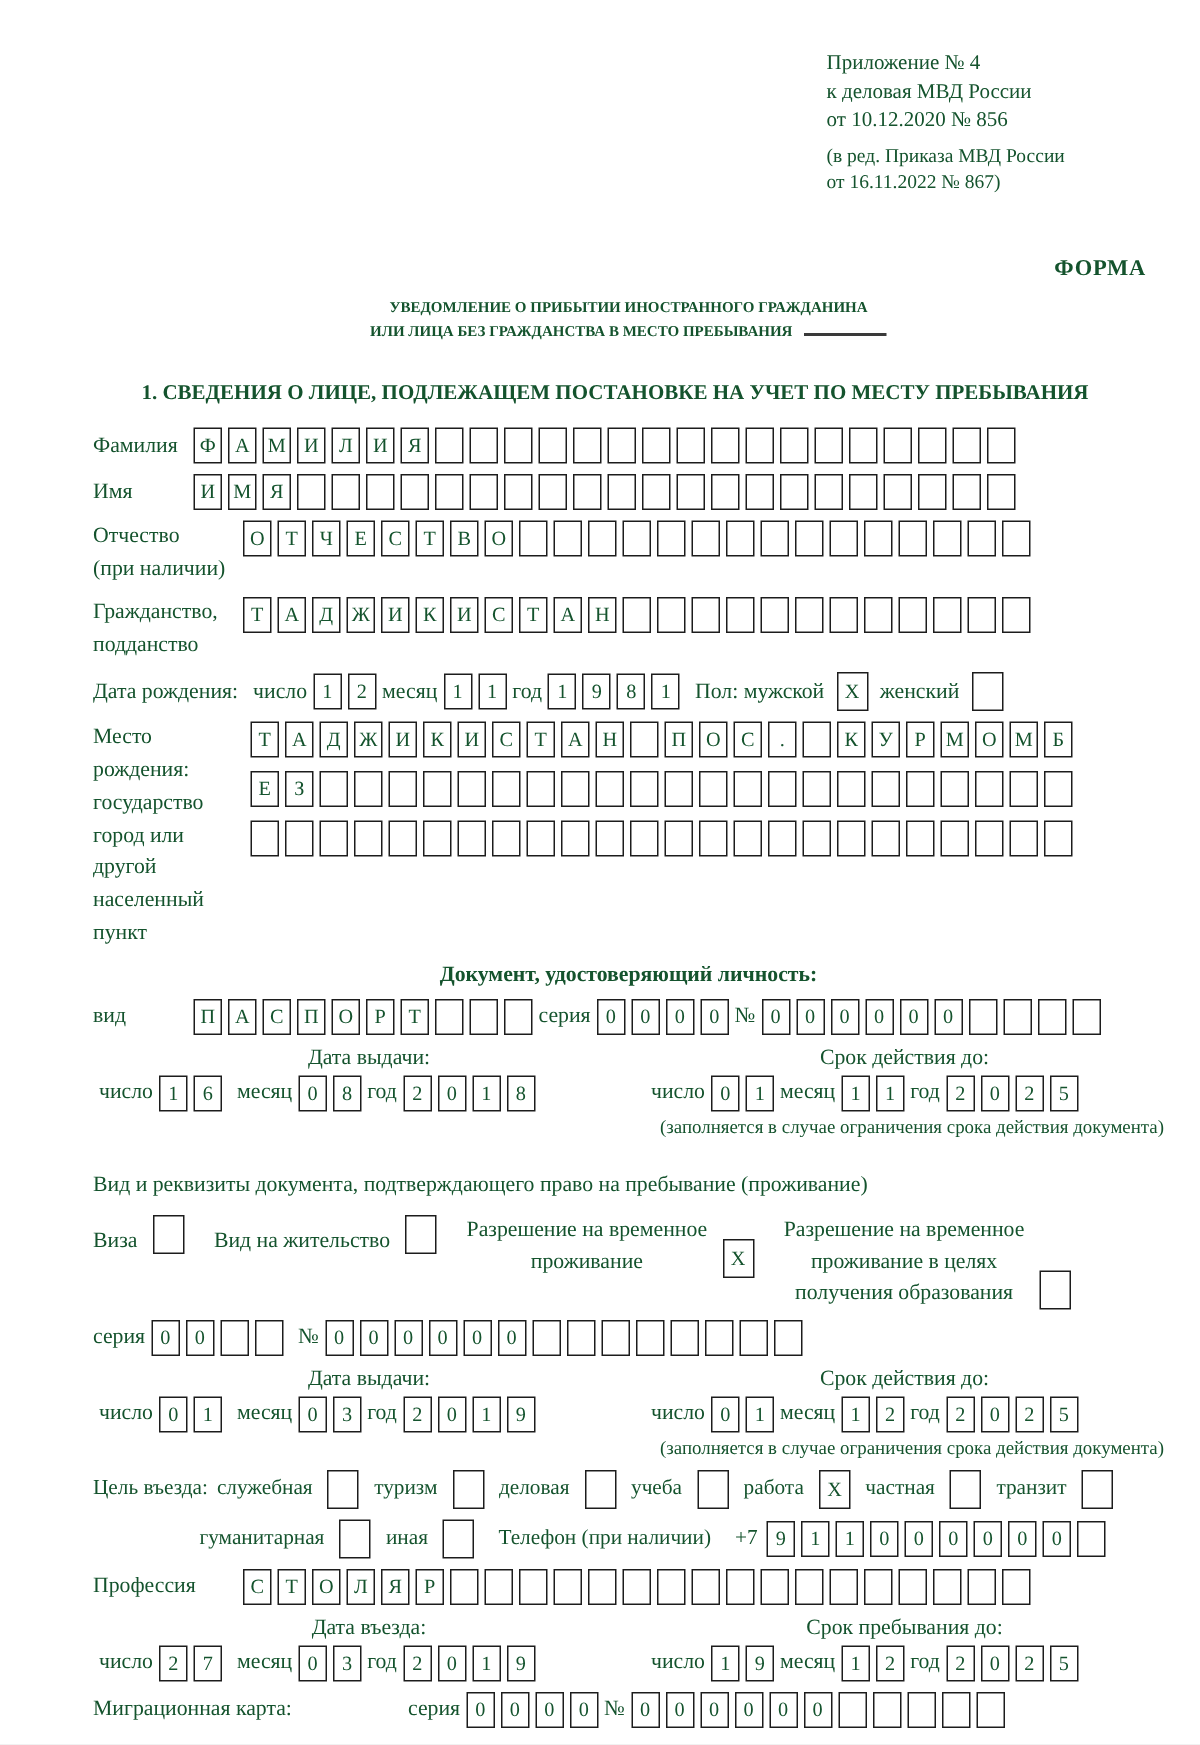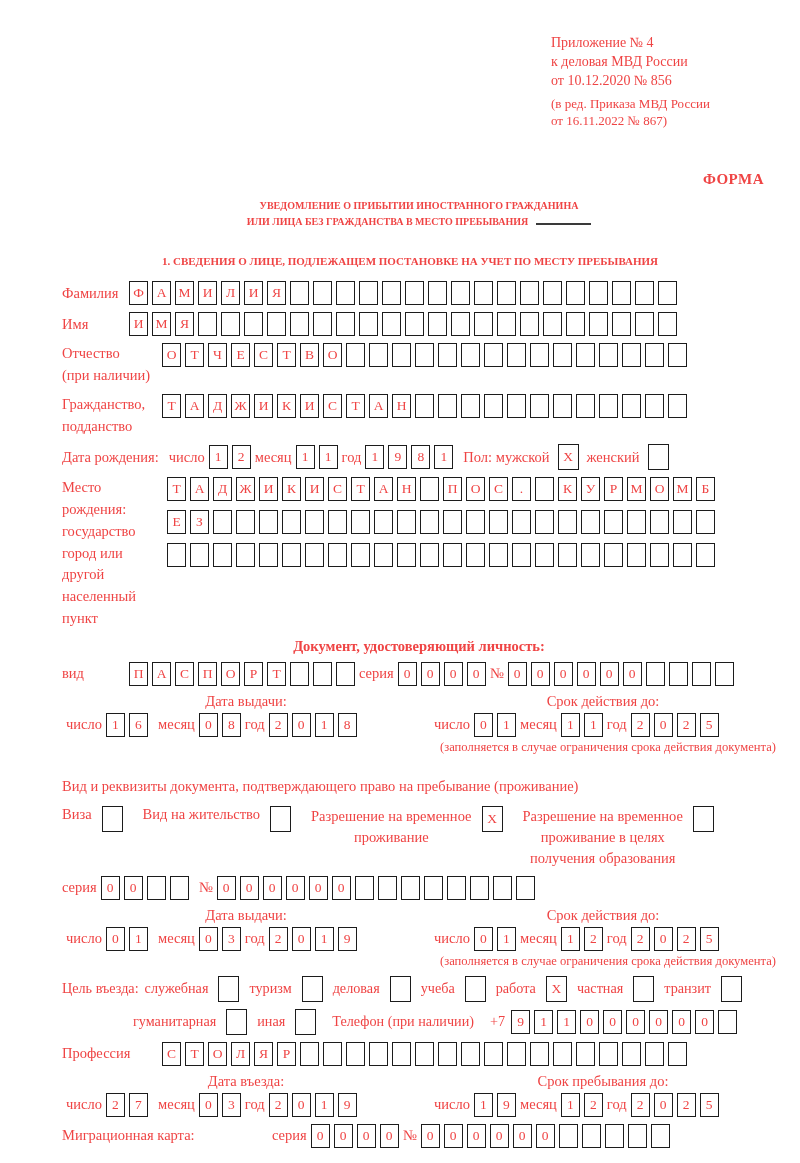--- a/index.html
+++ b/index.html
@@ -1,44 +1,44 @@
 <!DOCTYPE html>
 <html><head>
 <meta charset="utf-8">
 <style>
   html,body{margin:0;padding:0;background:#e8e8e8;}
   .page{width:800px;height:1163px;box-sizing:border-box;margin:0 auto;background:#fff;
         padding:34px 24px 10px 62px;font-family:"Liberation Serif","DejaVu Serif",serif;
-        color:#ef4444;font-size:14.5px;overflow:hidden;position:relative;}
+        color:#14532d;font-size:14.5px;overflow:hidden;position:relative;}
   .annex{margin-left:auto;width:225px;line-height:1.35;font-size:14px;}
   .annex .sub{font-size:13px;margin-top:5px;line-height:1.3;}
   .forma{text-align:right;font-weight:bold;margin:42px 12px 4px 0;font-size:15px;letter-spacing:.5px;}
   .title{text-align:center;font-weight:bold;font-size:10px;line-height:1.55;margin-top:10px;}
   .blank{display:inline-block;width:55px;border-bottom:2px solid #3a3a3a;height:4px;margin-left:8px;}
-  .sec1{font-weight:bold;font-size:11px;text-align:center;margin:26px 0 14px -18px;white-space:nowrap;}
+  .sec1{font-weight:bold;font-size:14px;text-align:center;margin:26px 0 14px -18px;white-space:nowrap;}
   .frow{display:flex;align-items:center;margin:7px 0;}
   .frow.top{align-items:flex-start;}
   .flabel{flex:0 0 auto;}
   .w67{width:67px;} .w100{width:100px;} .w105{width:105px;} .w150{width:150px;}
   .lh{line-height:1.5;}
   .boxes{display:inline-flex;gap:4px;flex:0 0 auto;}
   .box{flex:0 0 auto;display:inline-flex;width:17px;height:22px;border:1.6px solid #1c1c1c;
        align-items:center;justify-content:center;font-size:13.5px;background:#fff;}
   .cbox{width:19px;height:24px;margin:0 4px;}
   .center-bold{text-align:center;font-weight:bold;margin:8px 0 4px;font-size:14.5px;}
   .dl{margin:0 4px;flex:0 0 auto;}
   .twocol{display:flex;margin-top:6px;}
   .col-l{flex:0 0 368px;}
   .col-r{flex:1;}
   .colhead{text-align:center;margin-bottom:3px;}
   .dgrp{display:flex;align-items:center;}
   .note-right{text-align:right;font-size:12.6px;margin-top:3px;}
   .intro{margin:20px 0 2px;line-height:1.6;}
   .optrow{display:flex;align-items:flex-start;gap:16px;margin:8px 0 6px;}
-  .opt{display:flex;align-items:flex-start;gap:6px;}
+  .opt{display:flex;align-items:flex-end;gap:6px;}
   .opt .ml{text-align:center;line-height:1.45;}
   .pline{flex-wrap:nowrap;gap:2px;font-size:14.2px;}
   .ind{margin-left:67px;}
   .reprows{display:flex;flex-direction:column;gap:9px;}
   .sp-l{margin-left:10px;}
 </style>
 </head>
 <body>
 
 <div class="page">

